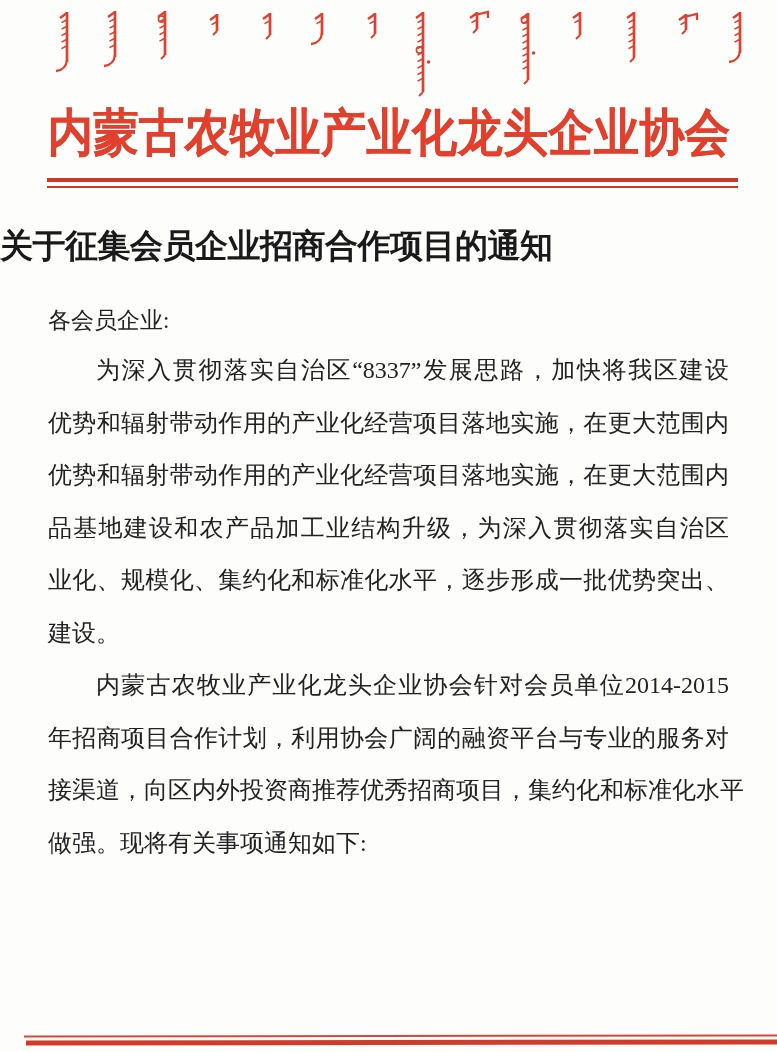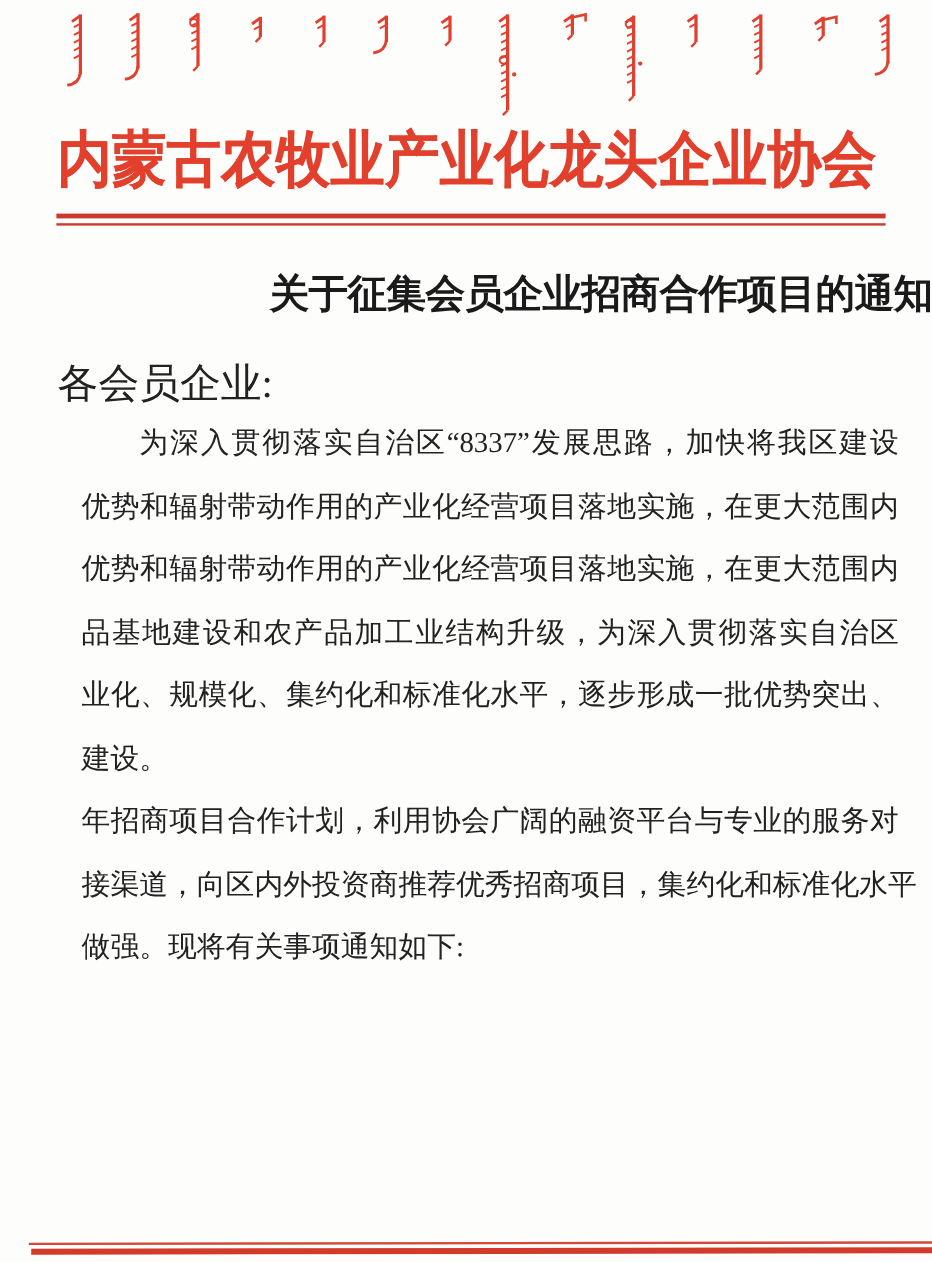--- a/index.html
+++ b/index.html
@@ -18,28 +18,28 @@
     letter-spacing:0.5px;line-height:64px;white-space:nowrap;
     transform:scaleY(1.13);transform-origin:top center;
     text-shadow:0.6px 0 0 #e2402c;
   }
   .rule-top{position:absolute;left:47px;top:178px;width:691px;height:12px;}
   .rt-thick{height:3.6px;background:#cd3a2d;}
   .rt-thin{height:1.5px;background:#cd3a2d;margin-top:4.5px;}
   
   .doc-title{
     position:absolute;left:0;top:224px;width:777px;margin:0;
-    text-align:right;color:#1a1a1a;font-weight:bold;font-size:33px;
+    text-align:left;color:#1a1a1a;font-weight:bold;font-size:33px;
     letter-spacing:-0.5px;line-height:44px;white-space:nowrap;
   }
   .salutation{
     position:absolute;left:48px;top:296px;width:681px;
-    font-size:34px;color:#222;line-height:50px;
-  }
-  .body-text{position:absolute;left:48px;top:344px;width:681px;color:#222;margin-left:20px;}
+    font-size:23px;color:#222;line-height:50px;
+  }
+  .body-text{position:absolute;left:48px;top:344px;width:681px;color:#222;}
   .line{
     height:52.5px;line-height:52.5px;font-size:24px;
     text-align:justify;text-align-last:justify;text-justify:inter-character;
     white-space:nowrap;
   }
   .line.indent{text-indent:2em;}
   .line.para-end{text-align-last:left;}
   .rule-bottom{position:absolute;left:0;top:1034px;width:777px;height:14px;}
   .rb-thin{position:absolute;left:24px;right:0;top:1px;height:1.6px;background:#d0493a;transform:rotate(-0.08deg);}
   .rb-thick{position:absolute;left:26px;right:0;top:6px;height:5px;background:#d23a2b;transform:rotate(-0.08deg);}
@@ -188,20 +188,21 @@
 
   <div class="salutation">各会员企业:</div>
 
   <div class="body-text">
     <div class="line indent">为深入贯彻落实自治区“8337”发展思路，加快将我区建设</div>
     <div class="line">优势和辐射带动作用的产业化经营项目落地实施，在更大范围内</div>
     <div class="line">优势和辐射带动作用的产业化经营项目落地实施，在更大范围内</div>
     <div class="line">品基地建设和农产品加工业结构升级，为深入贯彻落实自治区</div>
     <div class="line">业化、规模化、集约化和标准化水平，逐步形成一批优势突出、</div>
     <div class="line para-end">建设。</div>
+    <div class="line indent">内蒙古农牧业产业化龙头企业协会针对会员单位2014-2015</div>
     <div class="line">年招商项目合作计划，利用协会广阔的融资平台与专业的服务对</div>
     <div class="line">接渠道，向区内外投资商推荐优秀招商项目，集约化和标准化水平</div>
     <div class="line para-end">做强。现将有关事项通知如下:</div>
   </div>
 
   <div class="rule-bottom">
     <div class="rb-thin"></div>
     <div class="rb-thick"></div>
   </div>
 

